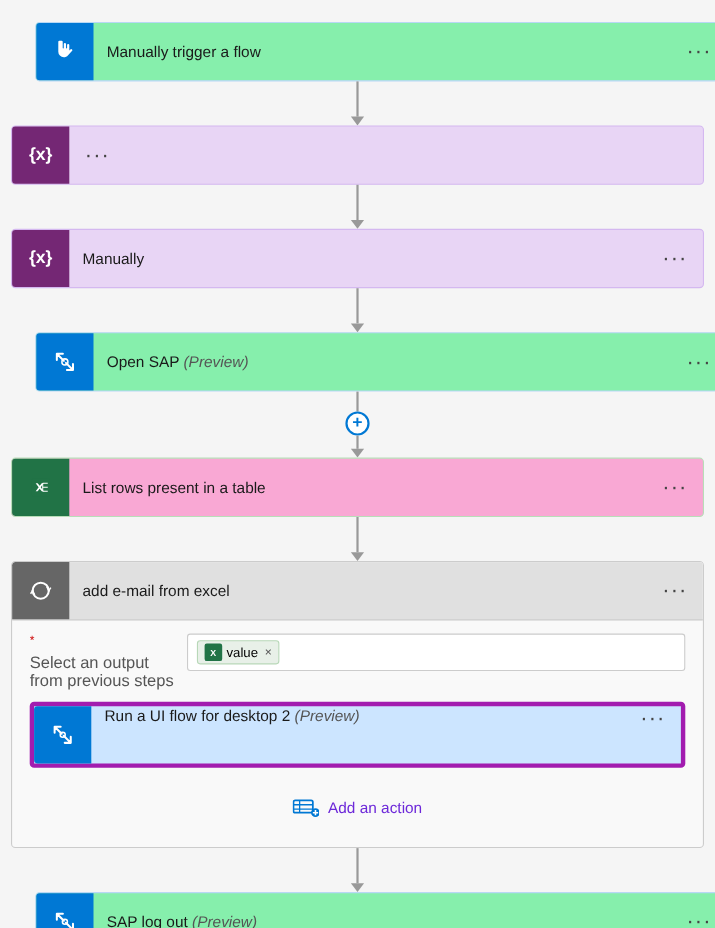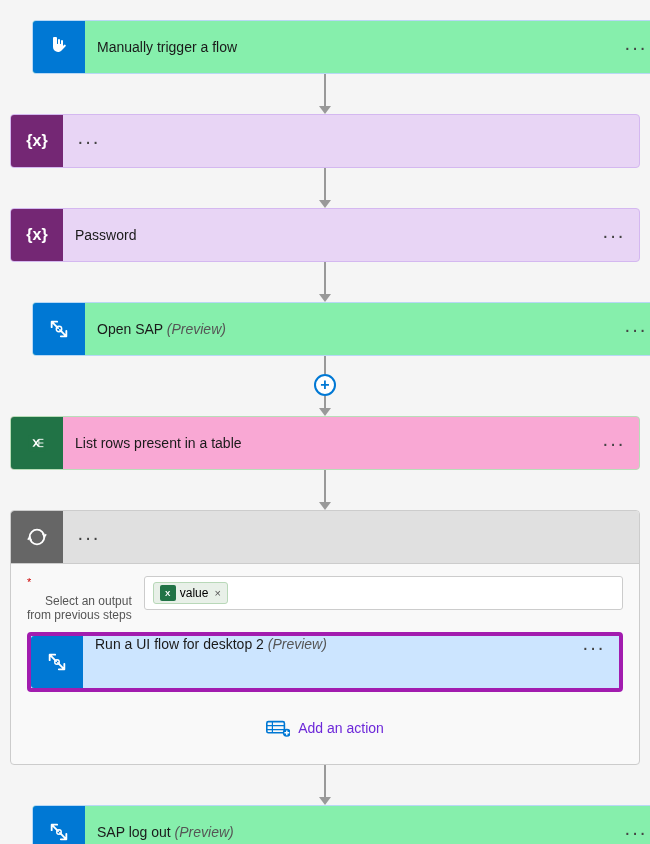--- a/index.html
+++ b/index.html
@@ -152,25 +152,24 @@
 
     .select-output-section {
       width: 100%;
       display: flex;
       align-items: flex-start;
       gap: 12px;
       margin-bottom: 10px;
     }
 
     .select-label {
-      font-size: 12px;
+      font-size: 15px;
       color: #555;
       white-space: nowrap;
       padding-top: 6px;
-      text-align: right;
     }
 
     .select-output-label {
       color: #c00;
       font-size: 11px;
     }
 
     .select-input-area {
       flex: 1;
       border: 1px solid #ccc;
@@ -283,21 +282,21 @@
 
   <div class="connector">
     <div class="connector-line"></div>
     <div class="connector-arrow"></div>
   </div>
 
   <div class="flow-card card-purple">
     <div class="card-icon icon-purple-bg">
       <span style="color:white;font-size:16px;font-weight:bold;">{x}</span>
     </div>
-    <span class="card-title">Password</span>
+    <span class="card-title">Manually</span>
     <span class="card-menu-dots">···</span>
   </div>
 
   <div class="connector">
     <div class="connector-line"></div>
     <div class="connector-arrow"></div>
   </div>
 
   <div class="flow-card card-blue">
     <div class="card-icon icon-blue-bg">
@@ -340,20 +339,21 @@
   <div class="foreach-container">
     <div class="foreach-header">
       <div class="card-icon icon-gray-bg" style="background:#666;border-radius:3px 0 0 0;">
         <svg width="22" height="22" viewBox="0 0 24 24" fill="white" xmlns="http://www.w3.org/2000/svg">
           <path d="M4 12c0-4.4 3.6-8 8-8s8 3.6 8 8" stroke="white" stroke-width="2" fill="none" stroke-linecap="round"></path>
           <path d="M20 12c0 4.4-3.6 8-8 8s-8-3.6-8-8" stroke="white" stroke-width="2" fill="none" stroke-linecap="round"></path>
           <polyline points="18,8 20,12 22,9" fill="none" stroke="white" stroke-width="1.5"></polyline>
           <polyline points="6,16 4,12 2,15" fill="none" stroke="white" stroke-width="1.5"></polyline>
         </svg>
       </div>
+      <span class="card-title">add e-mail from excel</span>
       <span class="card-menu-dots">···</span>
     </div>
 
     <div class="foreach-body">
 
       <div class="select-output-section">
         <div style="display:flex;flex-direction:column;">
           <span class="select-output-label">*</span>
           <span class="select-label">Select an output<br>from previous steps</span>
         </div>

